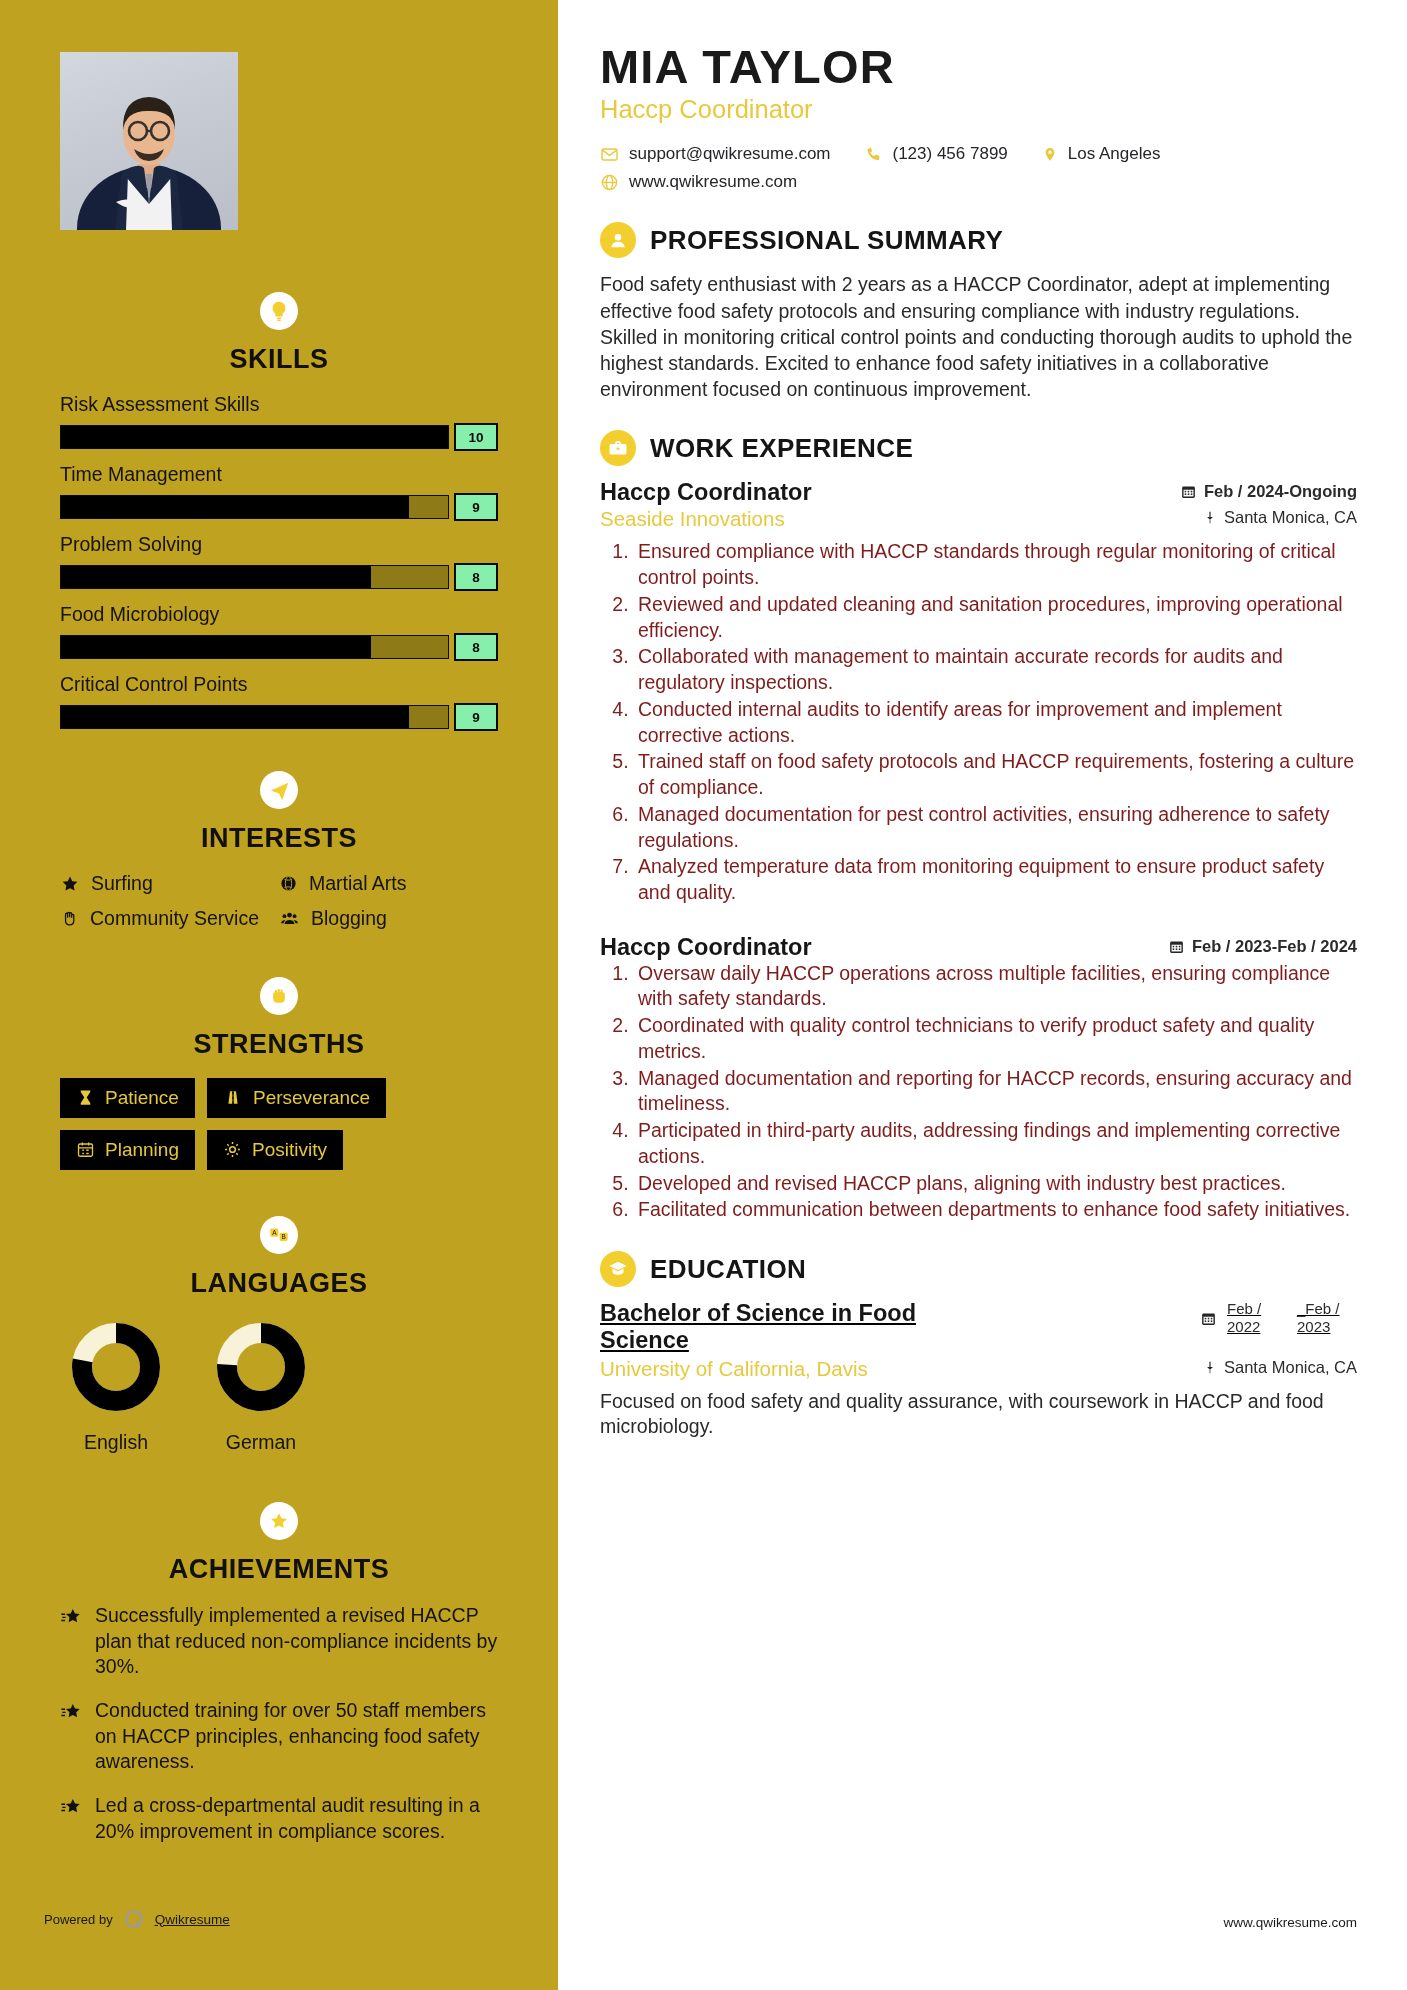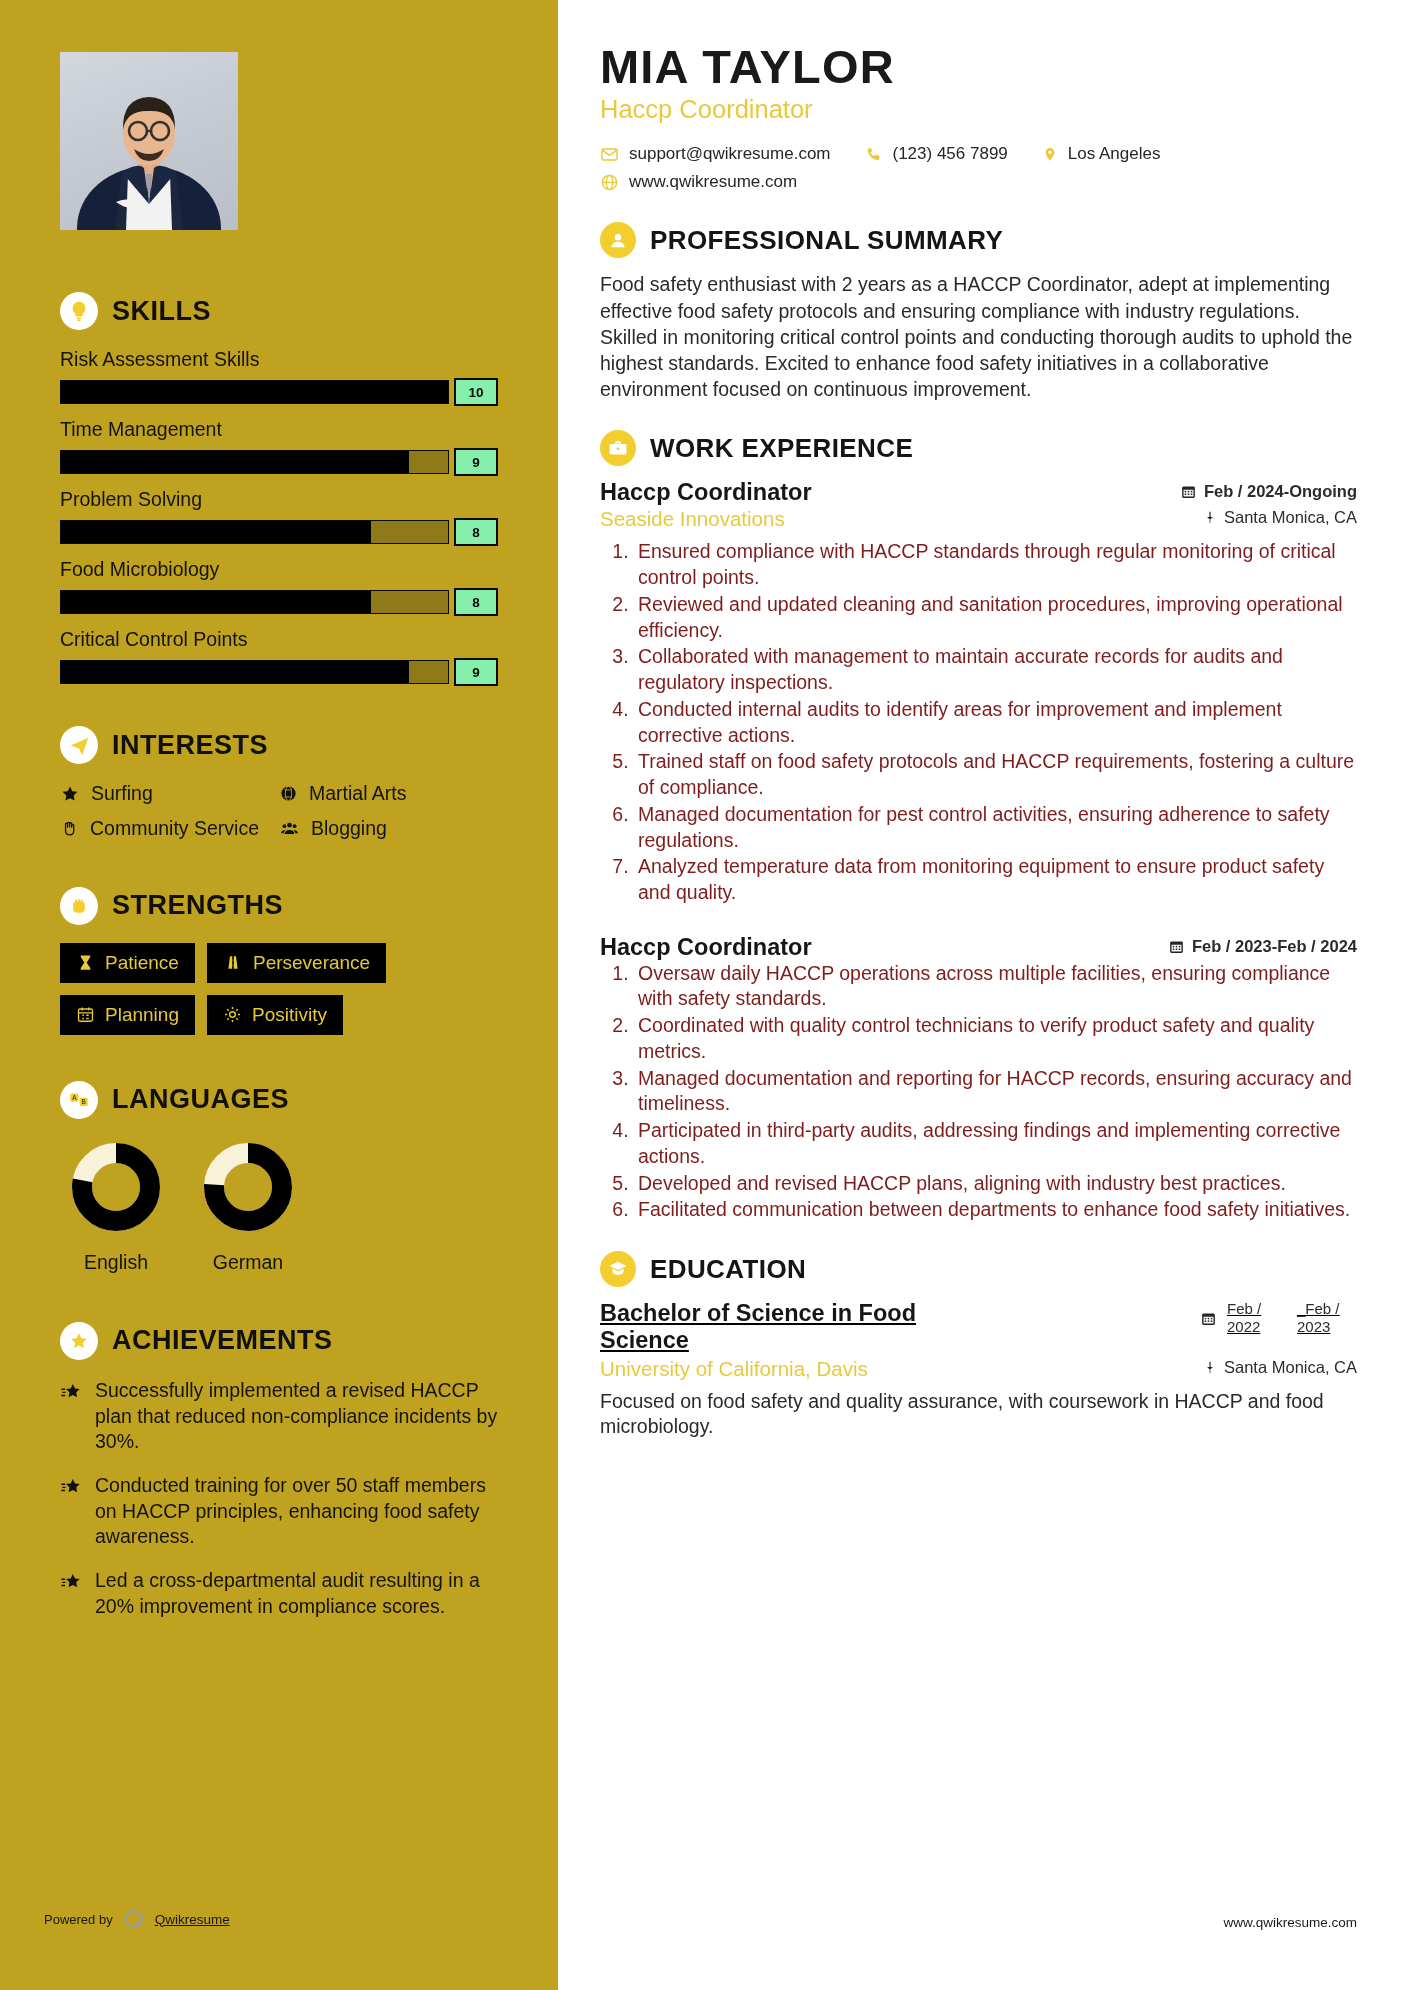--- a/index.html
+++ b/index.html
@@ -39,20 +39,21 @@
     inset: 0;
     background: linear-gradient(160deg,#d3d7de 0%,#c3c8d1 55%,#b9bec8 100%);
   }
   .photo-person { position: absolute; inset: 0; }
 
   .sec-head {
     display: flex;
     align-items: center;
     gap: 14px;
     margin-bottom: 18px;
+    flex-direction: column;
   }
   .sec-badge {
     width: 38px; height: 38px; border-radius: 50%;
     background: #ffffff;
     display: flex; align-items: center; justify-content: center;
     flex: none;
   }
   .sec-badge svg { display:block; }
   .sec-title {
     font-size: 27px;
@@ -104,21 +105,21 @@
   .strength-chip {
     background: #000000;
     color: #e5c93a;
     display: flex; align-items: center; gap: 10px;
     padding: 9px 16px;
     font-size: 19px;
   }
   .strength-chip .gi { flex:none; }
 
   
-  .lang-row { display: flex; gap: 20px; margin-bottom: 48px; }
+  .lang-row { display: flex; gap: 33px; margin-bottom: 48px; }
   .lang-item { text-align: center; width: 112px; }
   .lang-label { font-size: 19.5px; color: #16130d; margin-top: 10px; }
 
   
   .ach-item {
     display: flex; gap: 13px; margin-bottom: 18px;
     font-size: 19.5px; color: #16130d; line-height: 1.32;
   }
   .ach-item .gi { flex:none; margin-top: 3px; }
 

